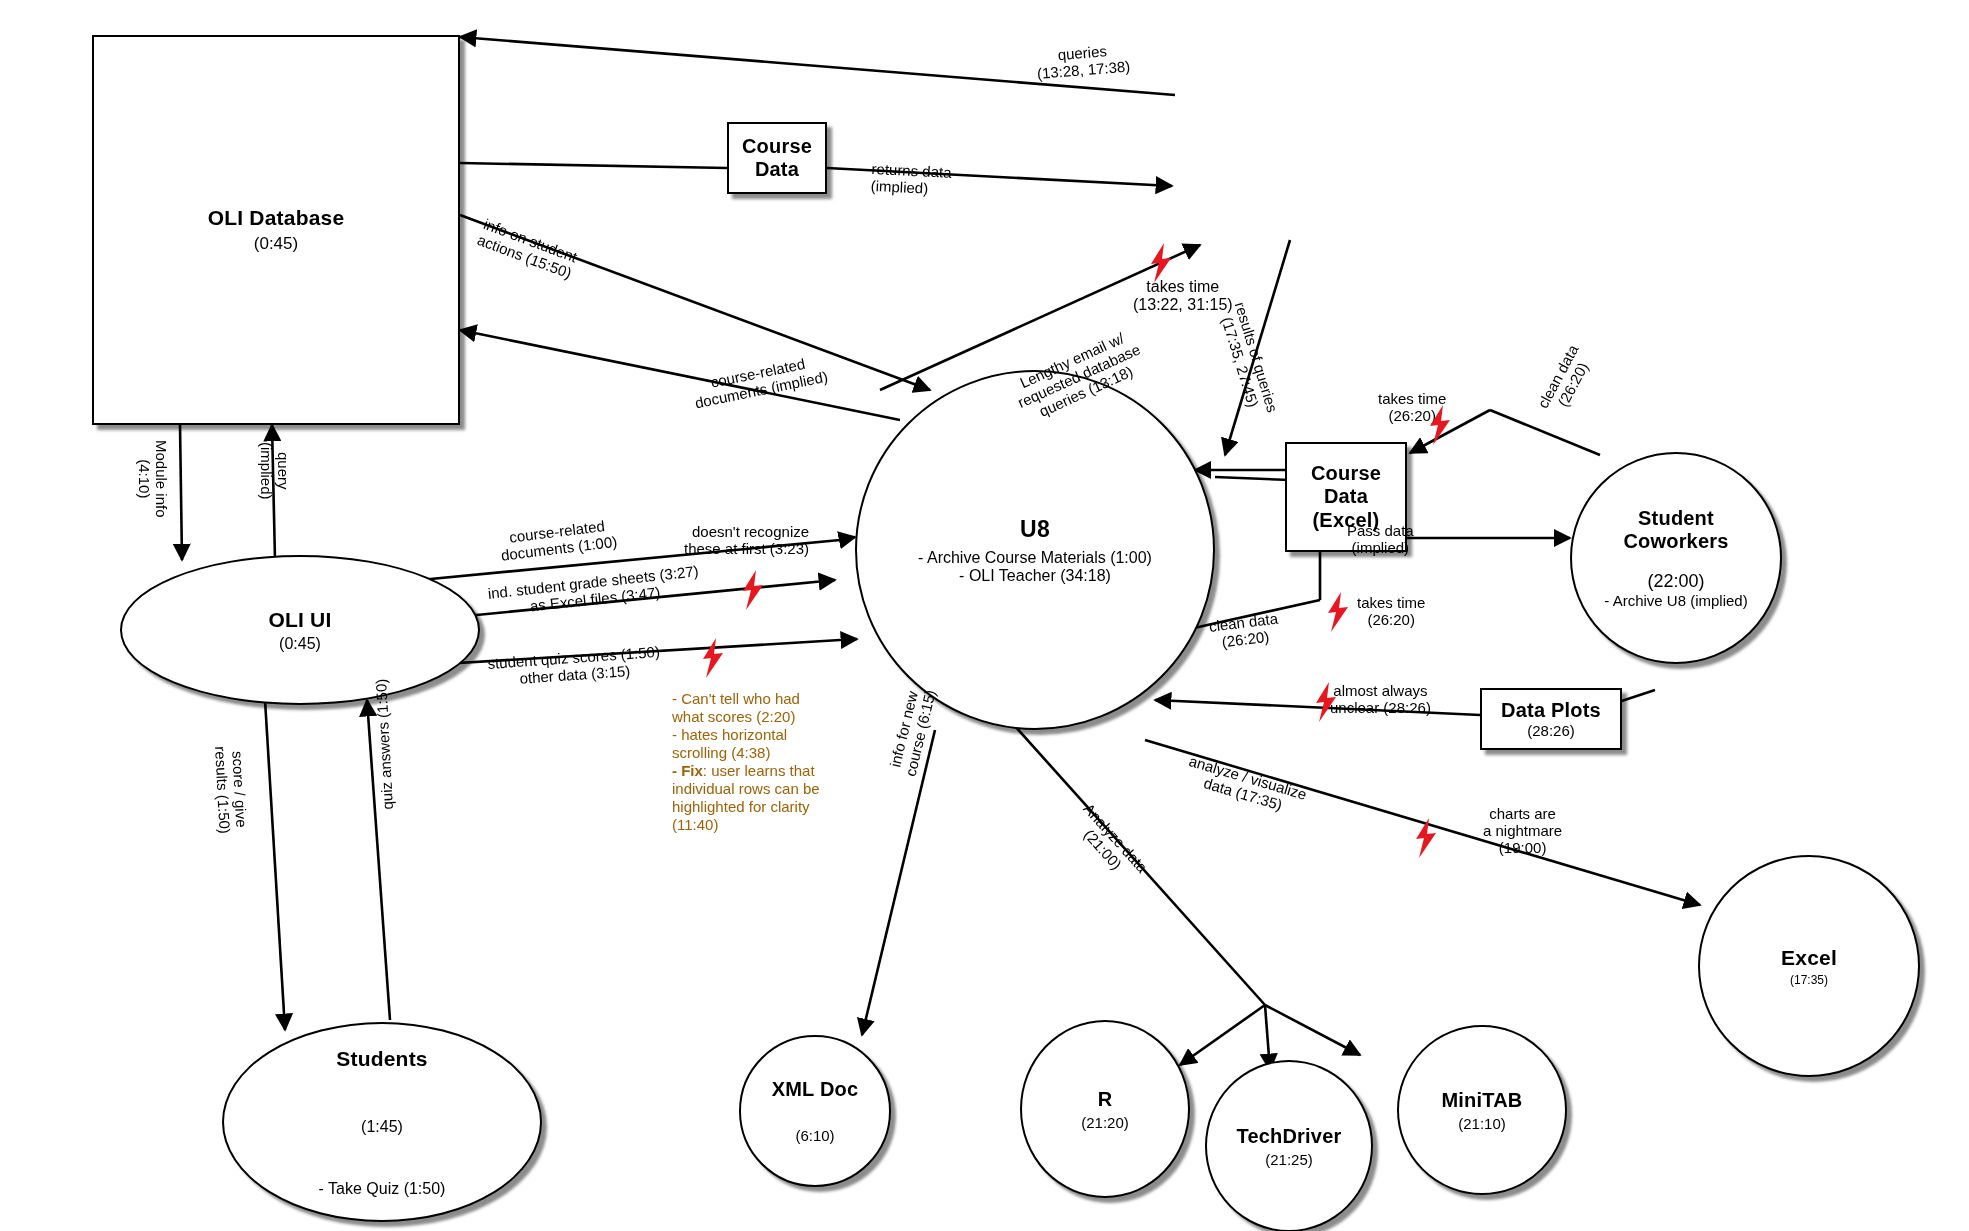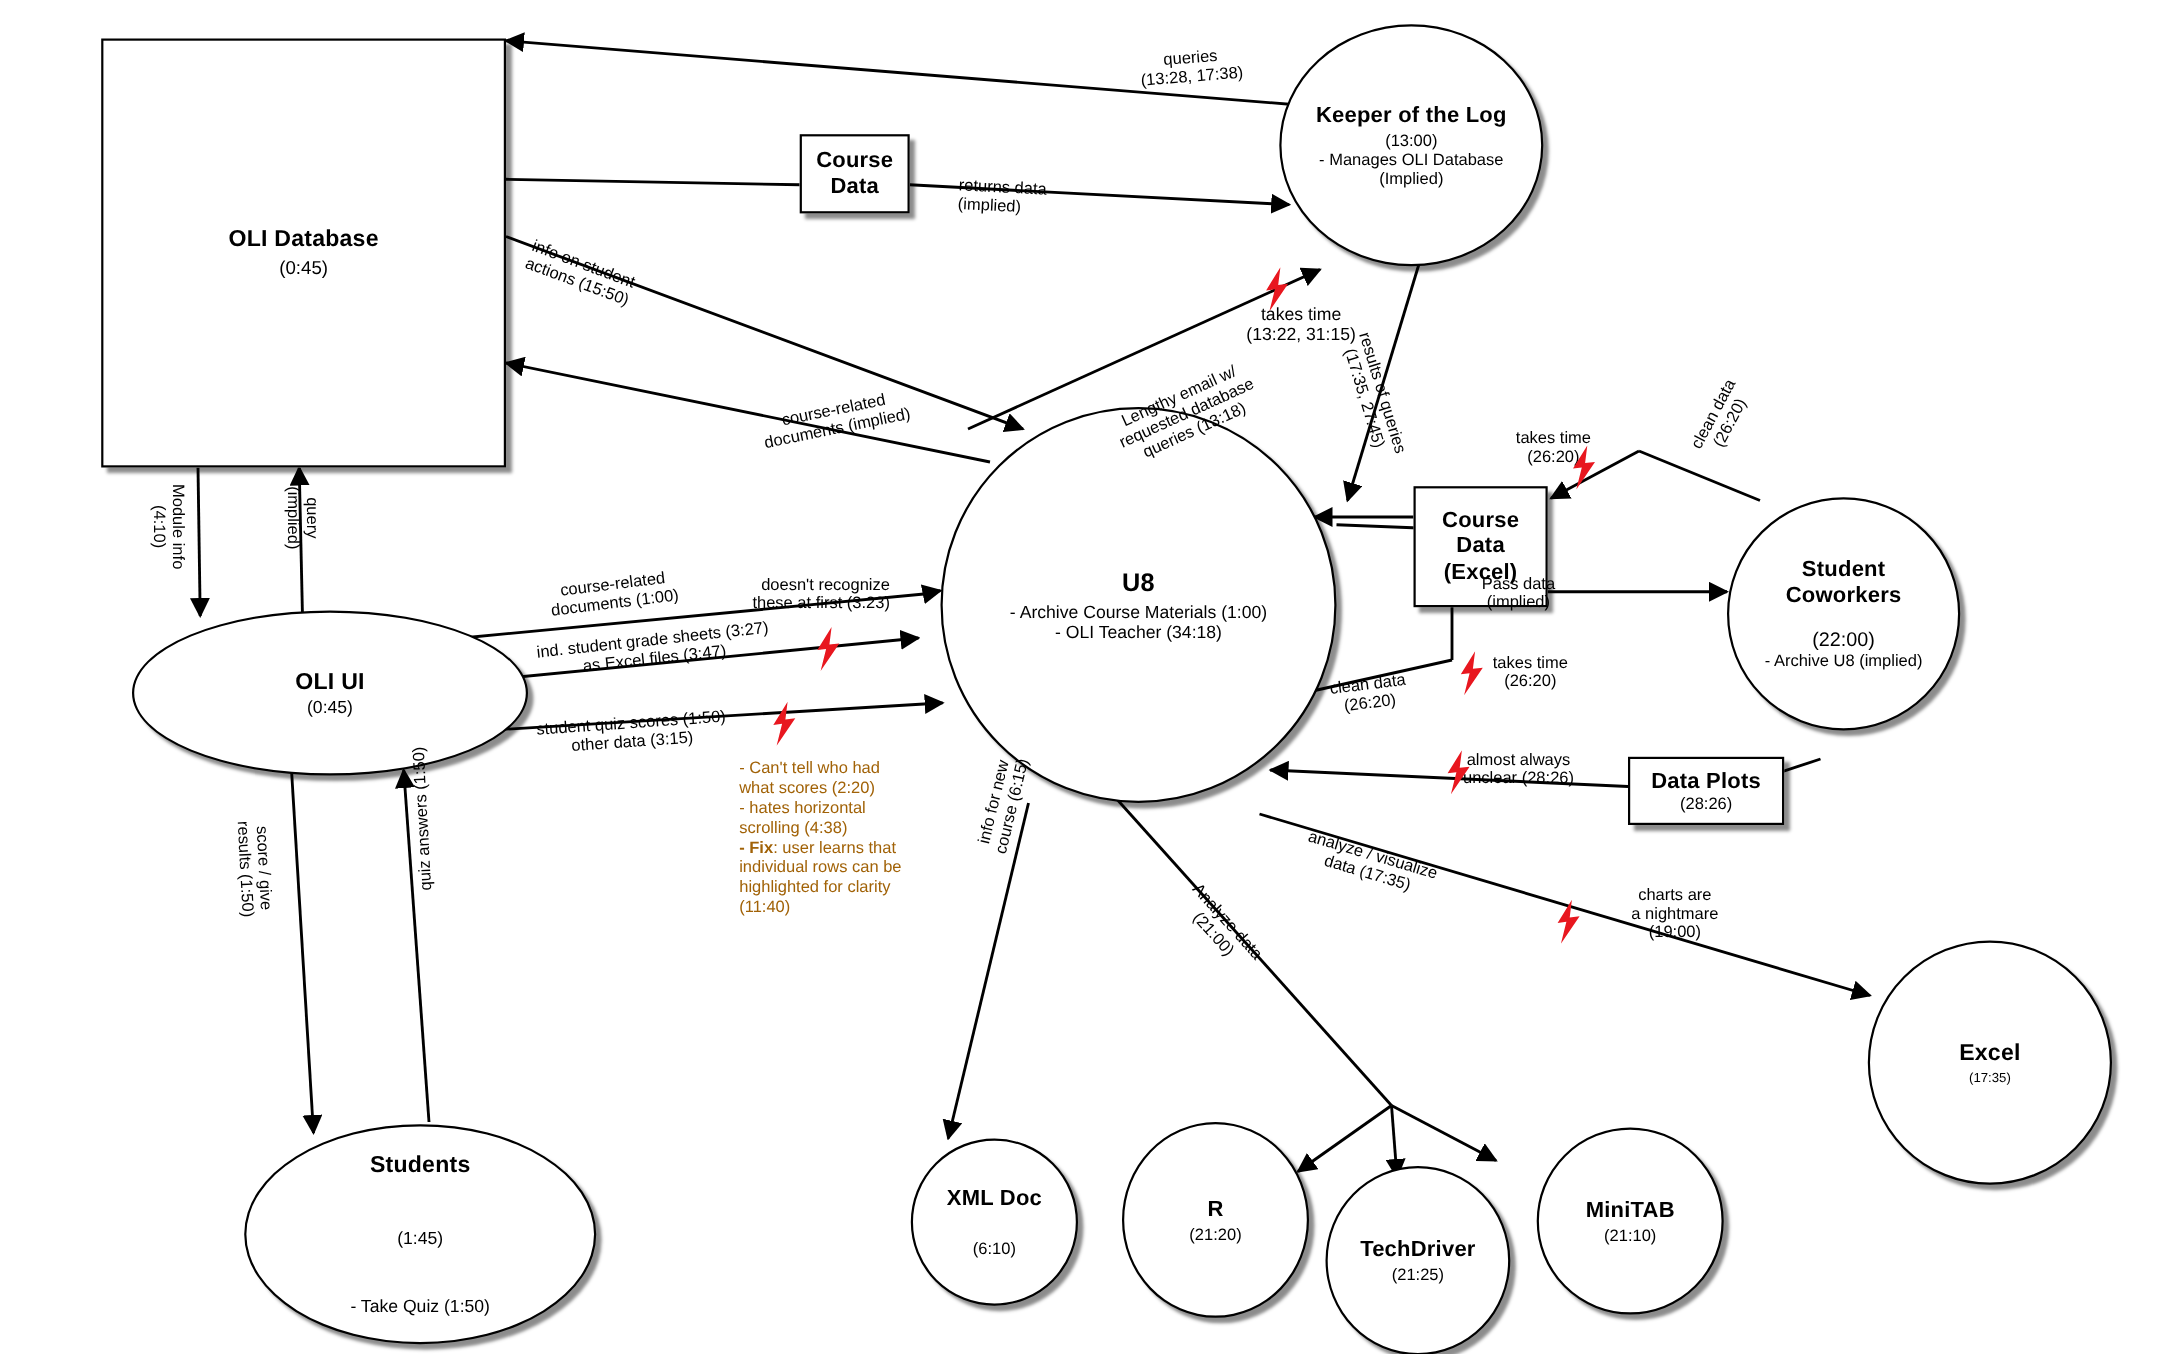--- a/index.html
+++ b/index.html
@@ -96,26 +96,20 @@
   <div class="node rect" style="left:92px; top:35px; width:368px; height:390px; font-size:21px;">
     <div class="n-title">OLI Database</div>
     <div class="n-sub" style="font-size:17px; margin-top:4px;">(0:45)</div>
   </div>
 
   <div class="node rect" style="left:727px; top:122px; width:100px; height:72px; font-size:20px; white-space:pre-line; line-height:1.15;">
     <div class="n-title">Course
 Data</div>
   </div>
 
-  <div class="node ellipse" style="left:1163px; top:22px; width:240px; height:220px; font-size:20px;">
-    <div class="n-title">Keeper of the Log</div>
-    <div class="n-sub" style="font-size:15px; margin-top:3px;">(13:00)</div>
-    <div class="n-sub" style="font-size:15px;">- Manages OLI Database</div>
-    <div class="n-sub" style="font-size:15px;">(Implied)</div>
-  </div>
 
   <div class="node ellipse" style="left:855px; top:370px; width:360px; height:360px; font-size:23px;">
     <div class="n-title">U8</div>
     <div class="n-sub" style="font-size:16px; margin-top:6px;">- Archive Course Materials (1:00)</div>
     <div class="n-sub" style="font-size:16px;">- OLI Teacher (34:18)</div>
   </div>
 
   <div class="node ellipse" style="left:120px; top:555px; width:360px; height:150px; font-size:21px;">
     <div class="n-title">OLI UI</div>
     <div class="n-sub" style="font-size:16px; margin-top:3px;">(0:45)</div>
@@ -143,21 +137,21 @@
   <div class="node rect" style="left:1480px; top:688px; width:142px; height:62px; font-size:20px;">
     <div class="n-title">Data Plots</div>
     <div class="n-sub" style="font-size:15px;">(28:26)</div>
   </div>
 
   <div class="node ellipse" style="left:1698px; top:855px; width:222px; height:222px; font-size:21px;">
     <div class="n-title">Excel</div>
     <div class="n-sub" style="font-size:12px; margin-top:3px;text-align:center;">(17:35)</div>
   </div>
 
-  <div class="node ellipse" style="left:828px; top:1035px; width:152px; height:152px; font-size:20px;gap:23px;">
+  <div class="node ellipse" style="left:739px; top:1035px; width:152px; height:152px; font-size:20px;gap:23px;">
     <div class="n-title">XML Doc</div>
     <div class="n-sub" style="font-size:15px; margin-top:3px;">(6:10)</div>
   </div>
 
   <div class="node ellipse" style="left:1020px; top:1020px; width:170px; height:178px; font-size:20px;">
     <div class="n-title">R</div>
     <div class="n-sub" style="font-size:15px; margin-top:3px;">(21:20)</div>
   </div>
 
   <div class="node ellipse" style="left:1205px; top:1060px; width:168px; height:172px; font-size:20px;">

